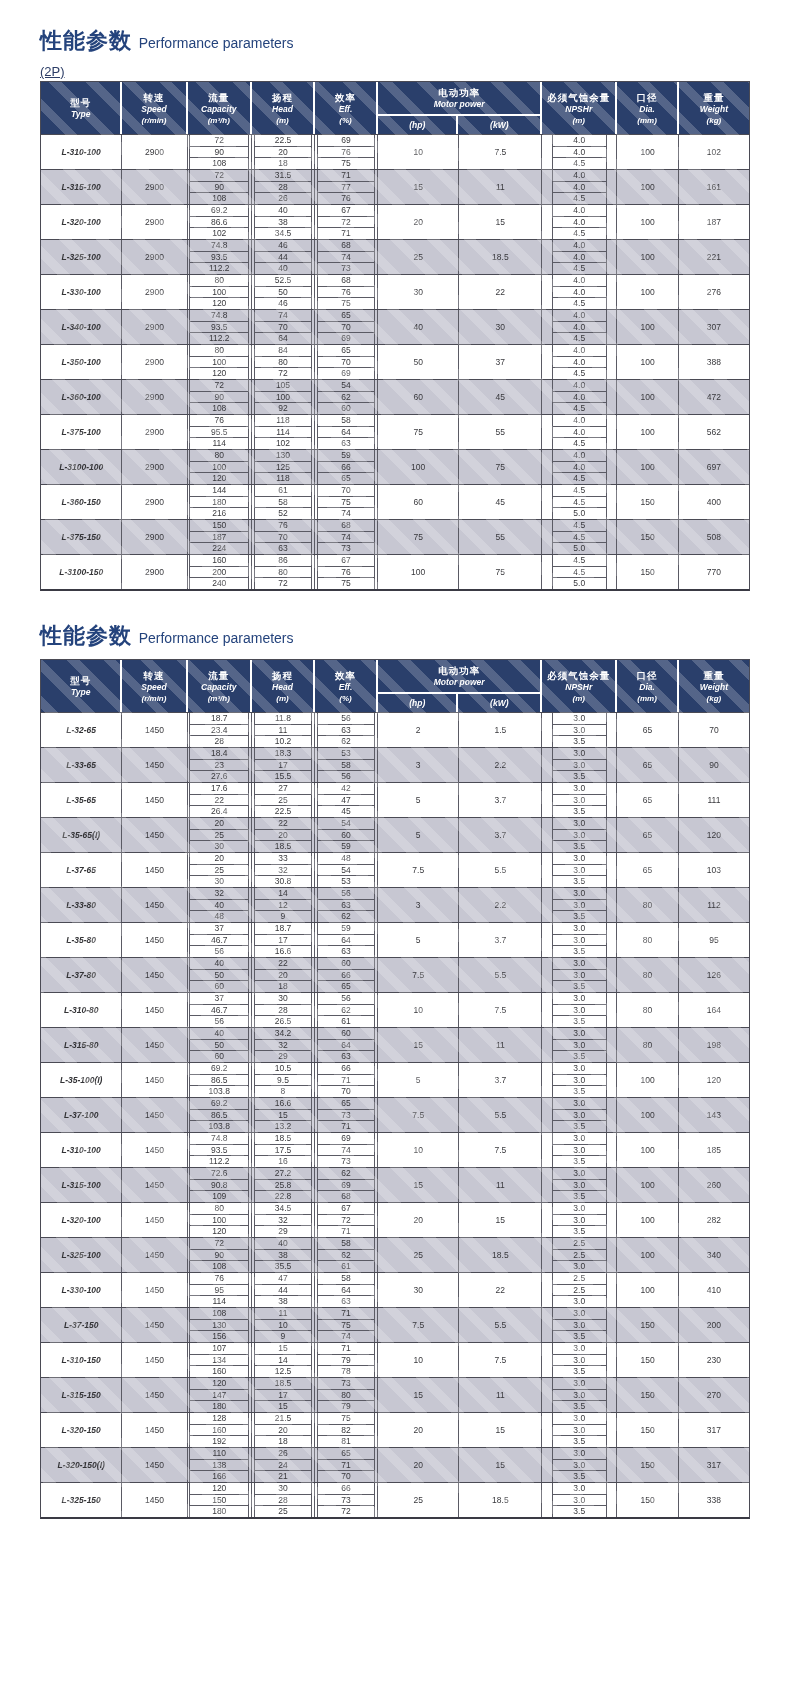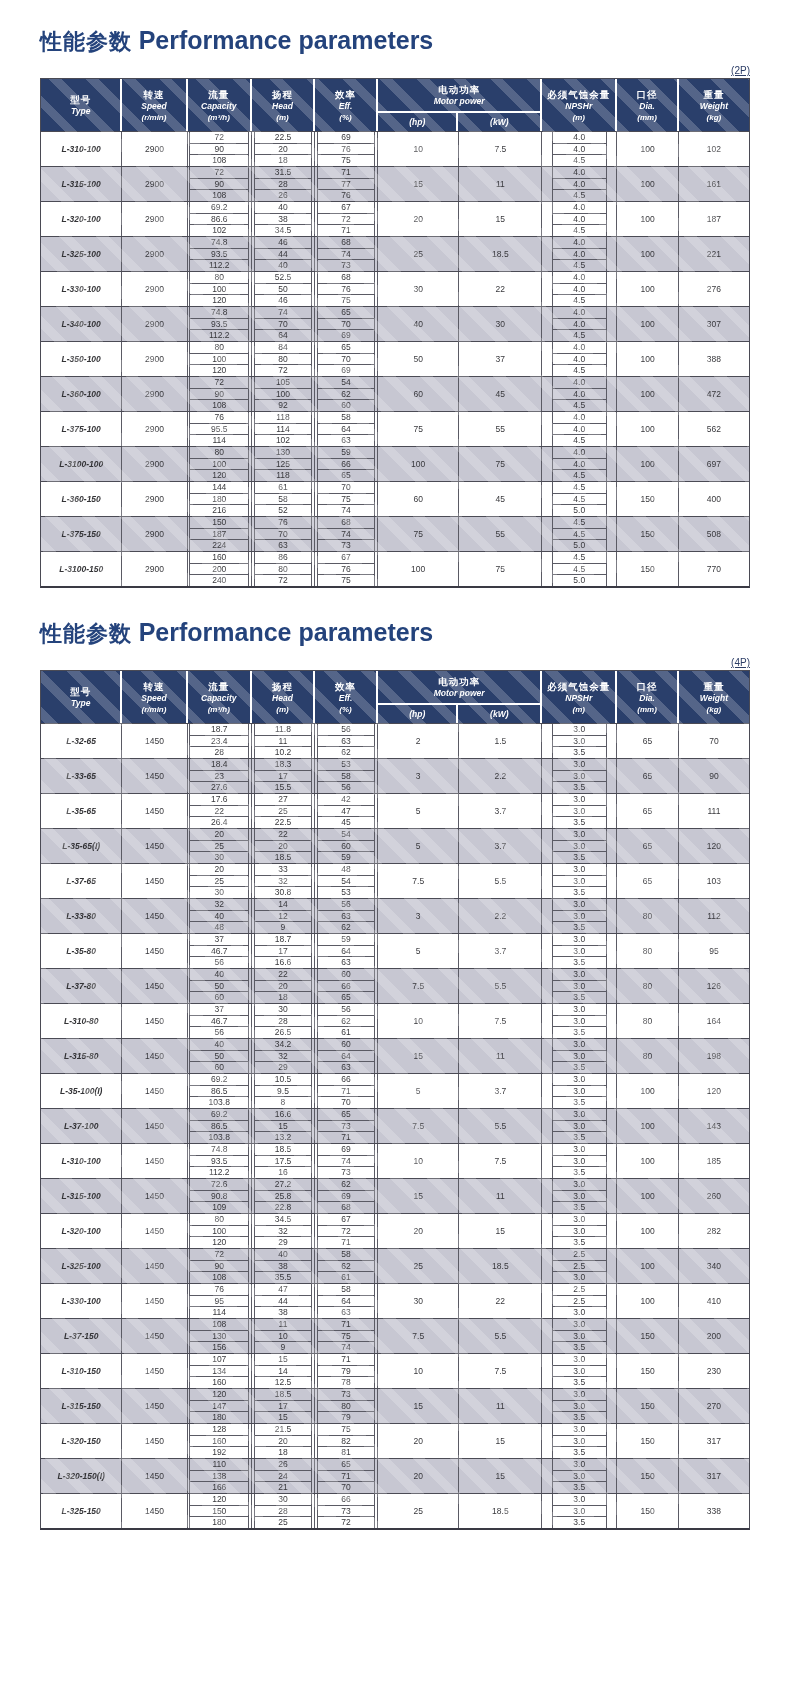--- a/index.html
+++ b/index.html
@@ -6,23 +6,23 @@
   html,body { background:#ffffff; }
   body {
     width:790px; min-height:1681px; margin:0 auto;
     font-family:"Liberation Sans", sans-serif;
     color:#38383c;
   }
   .page { padding:26px 40px 30px 40px; }
 
   .section-title { margin-bottom:8px; color:#24437c; }
   .section-title .tzh { font-size:22px; font-weight:700; letter-spacing:1px; }
-  .section-title .ten { font-size:25px; font-weight:700; }
+  .section-title .ten { font-size:14px; font-weight:400; }
 
-  .pole-tag { text-align:right; font-size:10px; color:#2c3d66; margin:6px 0 2px 0;text-decoration:underline; }
+  .pole-tag { text-align:left; font-size:13px; color:#2c3d66; margin:6px 0 2px 0;text-decoration:underline; }
 
   .twrap { position:relative; border:1px solid #4a4a54; border-bottom:2px solid #3a3a44; }
   .wm { position:absolute; inset:0; z-index:5; pointer-events:none;
     background:repeating-linear-gradient(45deg,
       rgba(255,255,255,0.20) 0px, rgba(255,255,255,0.20) 9px,
       rgba(255,255,255,0) 9px, rgba(255,255,255,0) 26px);
   }
 
   .grid10 { display:grid;
     grid-template-columns:11.5fr 9.2fr 9.1fr 8.9fr 8.9fr 11.5fr 11.7fr 10.6fr 8.7fr 9.9fr; }
@@ -596,21 +596,20 @@
       </div>
     <div class="wm"></div>
   </div>
 
   <div class="gap"></div>
 
   <h2 class="section-title">
     <span class="tzh">性能参数</span>
     <span class="ten">Performance parameters</span>
   </h2>
-  <div class="pole-tag">(4P)</div>
 
   <div class="twrap">
     <div class="thead grid10">
       <div class="hcell">
         <span class="hz">型号</span>
         <span class="he">Type</span>
       </div>
       <div class="hcell">
         <span class="hz">转速</span>
         <span class="he">Speed</span>

